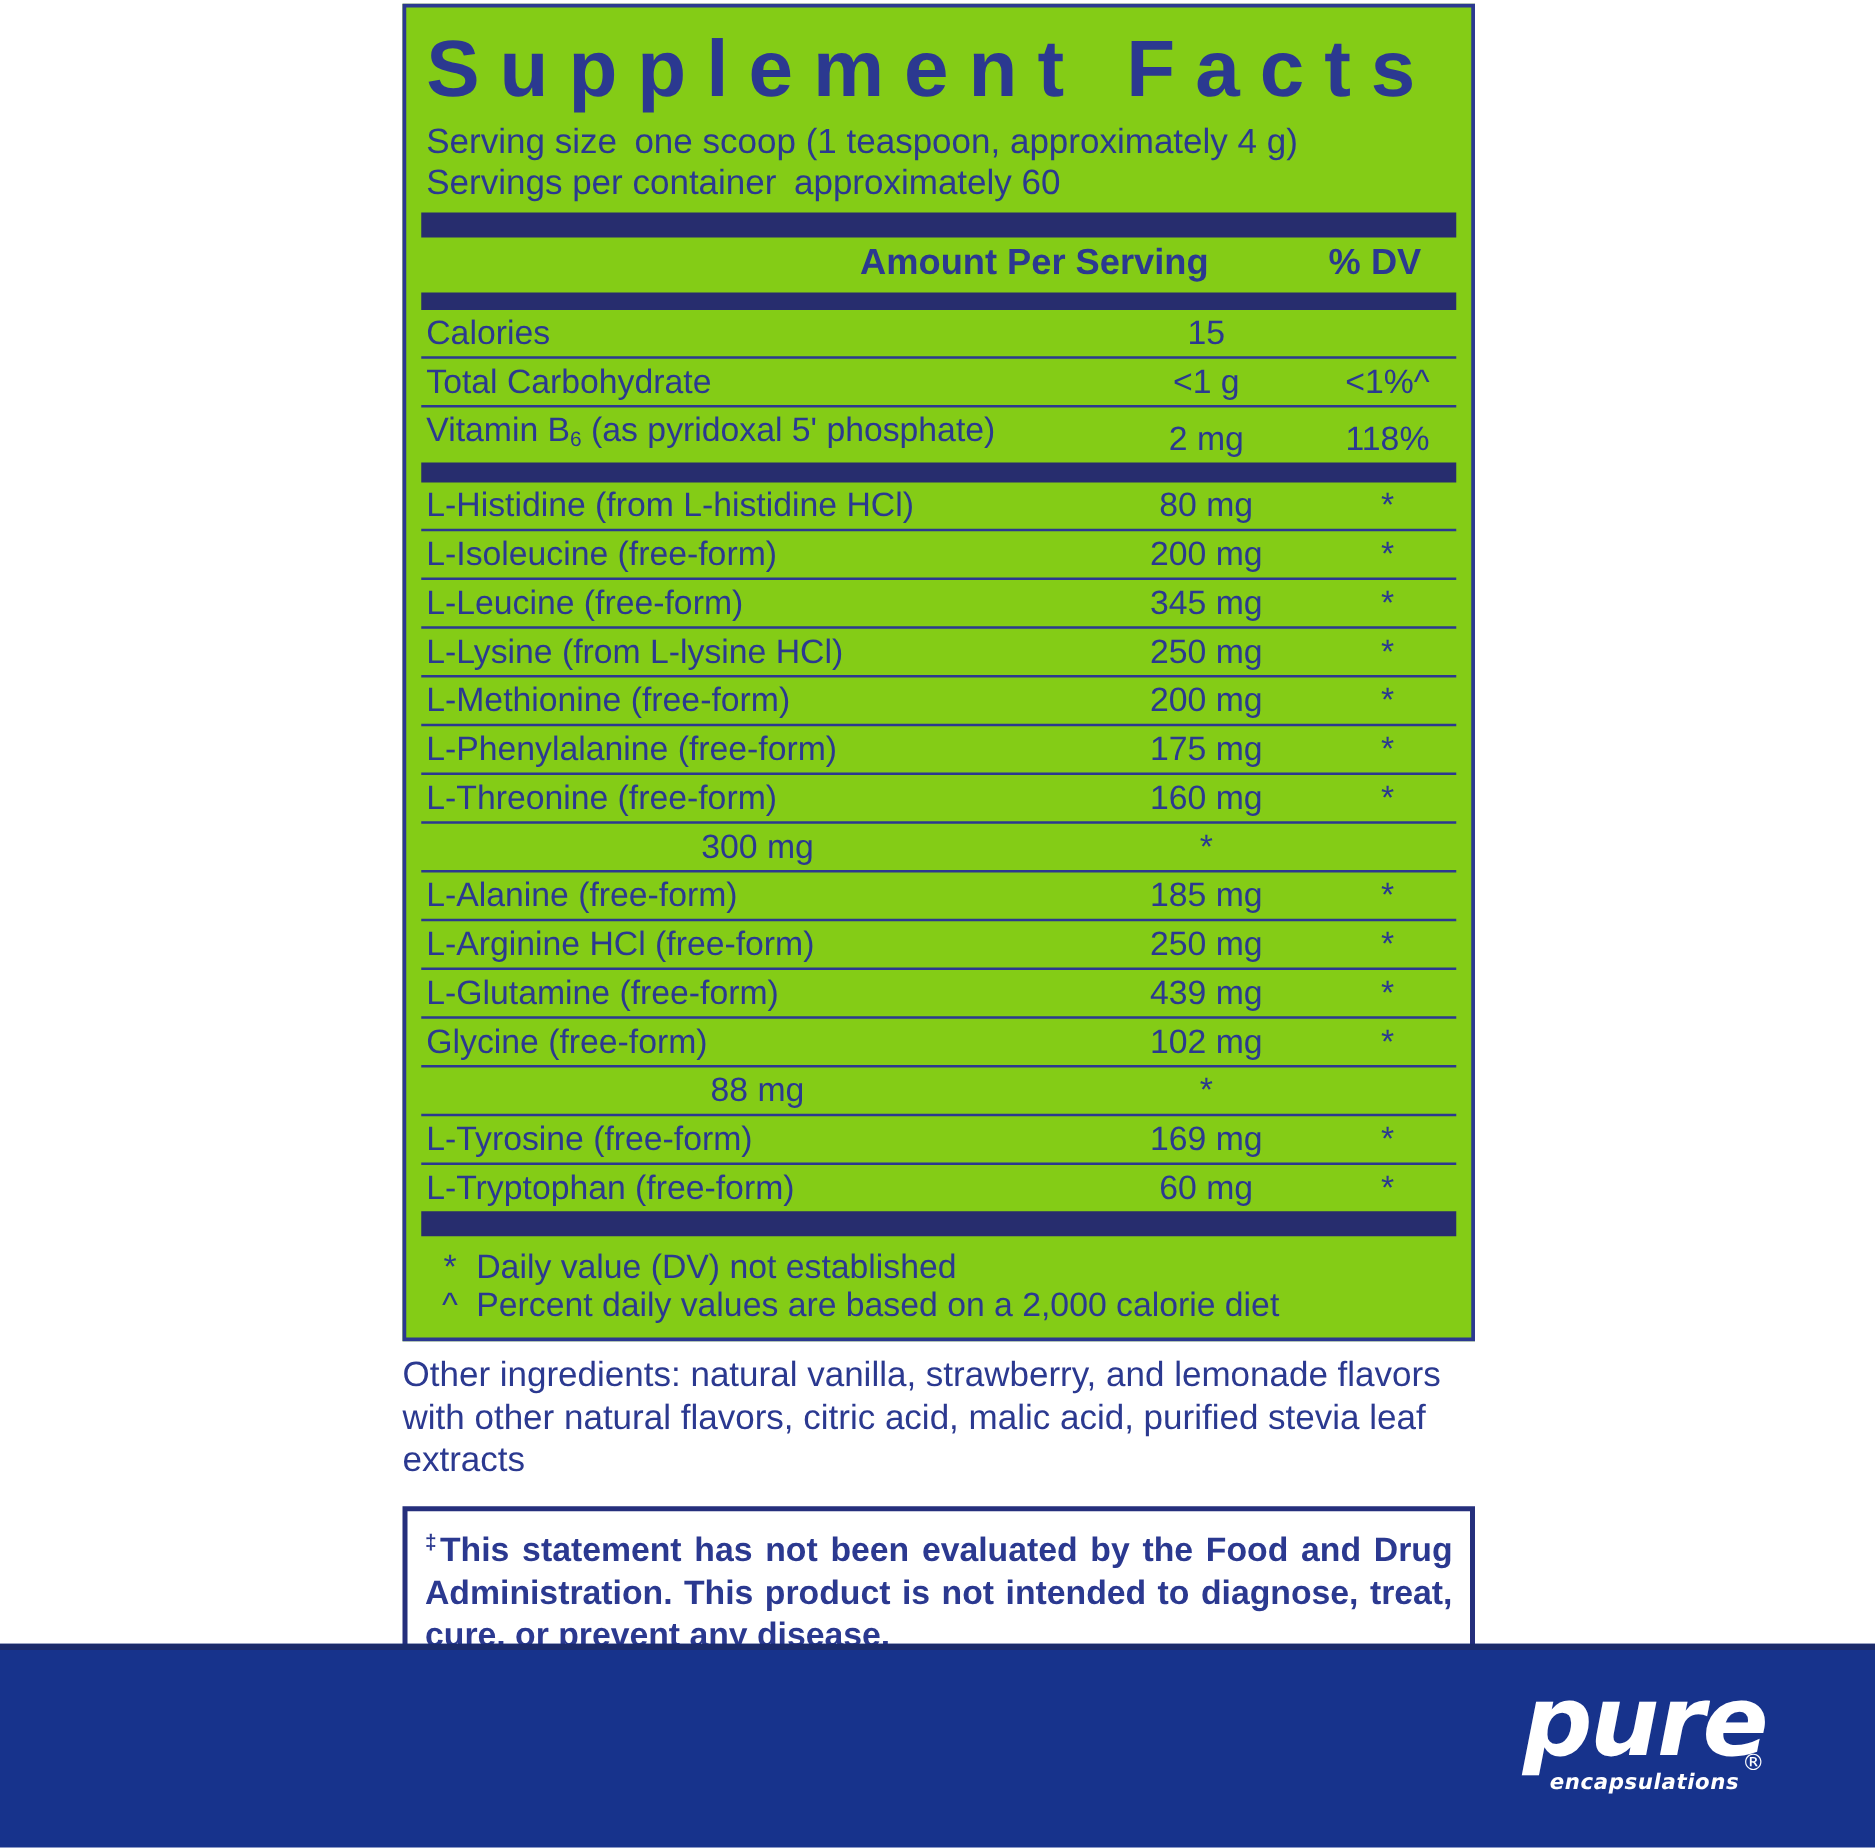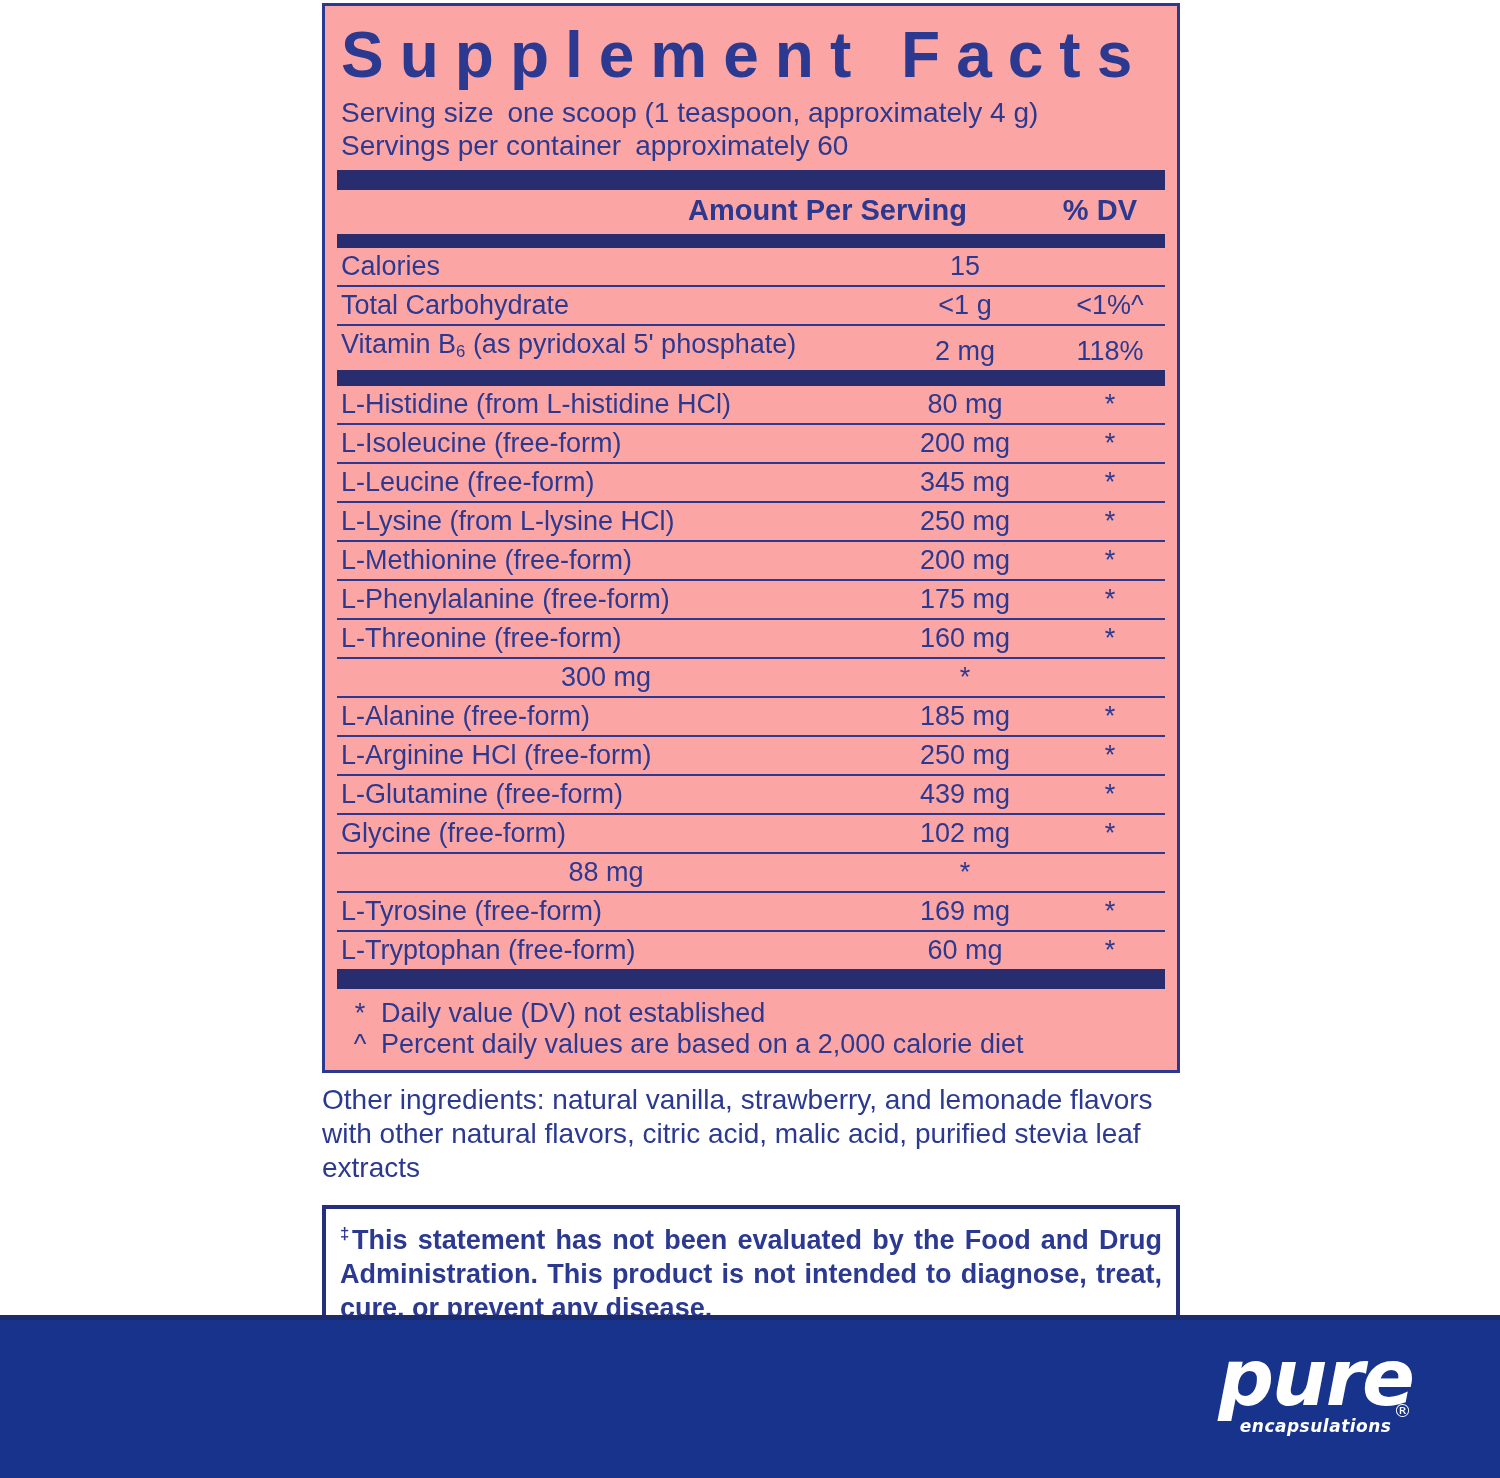--- a/index.html
+++ b/index.html
@@ -11,21 +11,21 @@
   *{box-sizing:border-box;}
   html,body{margin:0;padding:0;}
   body{
     width:1500px;height:1478px;position:relative;background:#ffffff;
     font-family:"Liberation Sans", sans-serif;color:var(--navy);overflow:hidden;
   }
   .content{position:absolute;left:322px;top:3px;width:858px;}
 
   
   .sf-box{
-    border:3px solid var(--navy);background:#fca5a5;padding:12px 12px 0 12px;width:858px;
+    border:3px solid var(--navy);background:#84cc16;padding:12px 12px 0 12px;width:858px;
   }
   .sf-title{
     font-weight:bold;font-size:64px;line-height:66px;letter-spacing:16px;
     white-space:nowrap;margin:4px 0 8px 4px;
   }
   .sf-serving{font-size:28px;line-height:33px;margin-left:4px;}
   .sf-serving .lbl{margin-right:14px;}
   .bar{background:var(--bar);}
   .bar.b1{height:20px;margin-top:8px;}
   .bar.b2{height:14px;}

